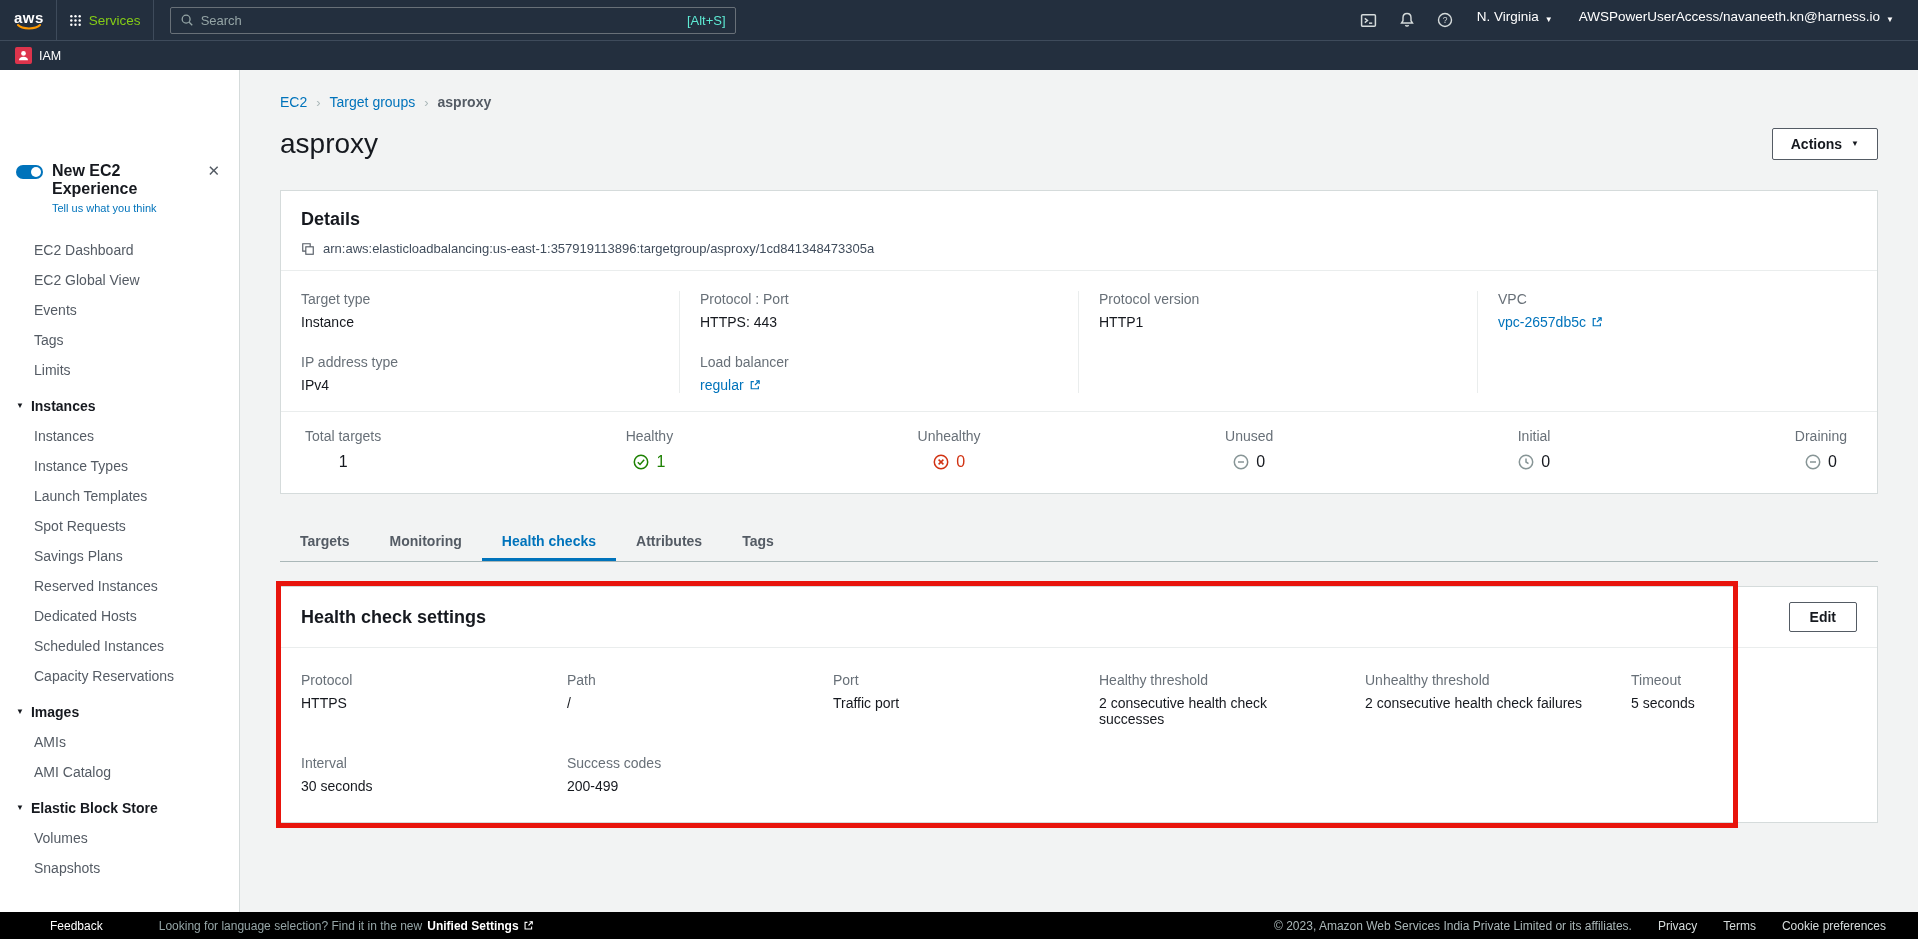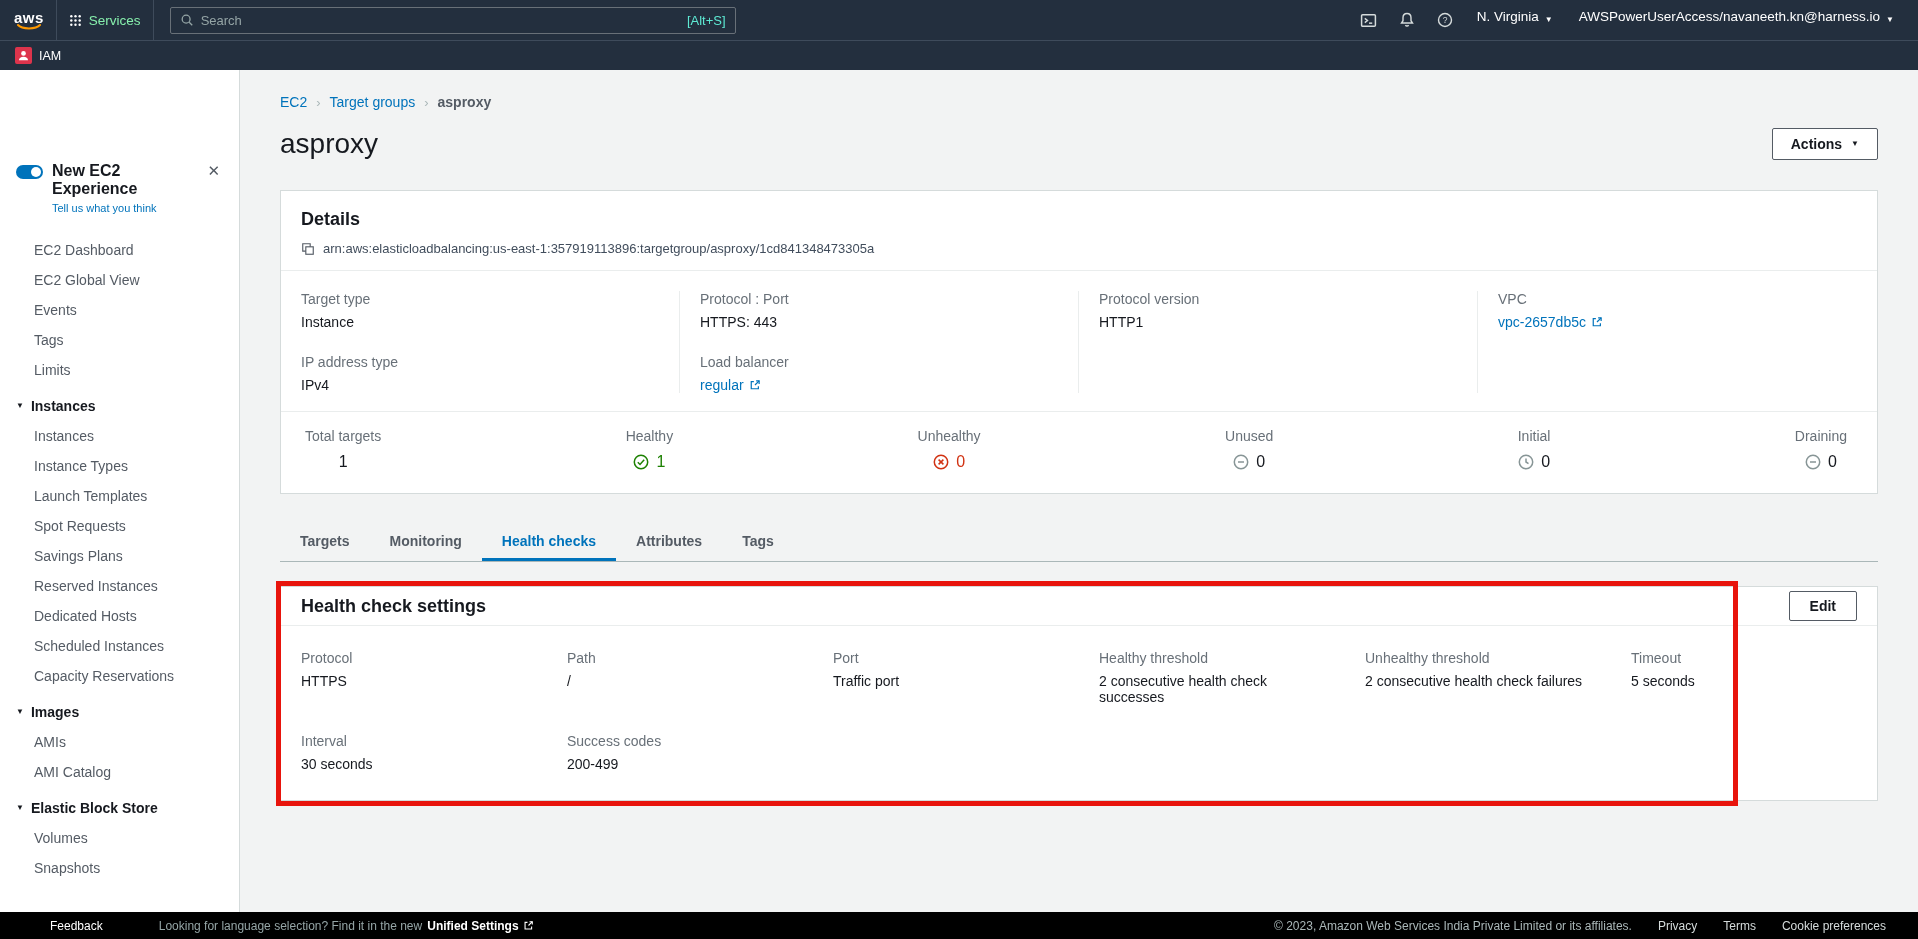--- a/index.html
+++ b/index.html
@@ -13,21 +13,21 @@
 
   
   .topnav {
     position: absolute; top: 0; left: 0; width: 100%; height: 40px;
     background: #232f3e; display: flex; align-items: center; padding: 0 14px; z-index: 30;
   }
   .logo { display: flex; flex-direction: column; align-items: center; margin-right: 12px; cursor: pointer; }
   .logo-text { color: #fff; font-weight: 700; font-size: 15px; line-height: 14px; letter-spacing: .5px; }
   .logo-smile { display: block; margin-top: -1px; }
   .services {
-    display: flex; align-items: center; gap: 7px; color: #86efac; font-size: 13.5px;
+    display: flex; align-items: center; gap: 7px; color: #84cc16; font-size: 13.5px;
     height: 40px; padding: 0 12px; border-left: 1px solid #3e4b5b; border-right: 1px solid #3e4b5b; cursor: pointer;
   }
   .searchwrap {
     margin-left: 16px; width: 566px; height: 27px; border: 1px solid #687078; border-radius: 2px;
     display: flex; align-items: center; padding: 0 9px; gap: 7px; background: #232f3e;
   }
   .searchwrap input { flex: 1; background: transparent; border: none; outline: none; color: #d5dbdb; font-size: 13px; font-family: inherit; }
   .searchwrap input::placeholder { color: #95a5a6; }
   .shortcut { color: #5eead4; font-size: 13px; }
   .nav-right { margin-left: auto; display: flex; align-items: center; gap: 6px; }
@@ -103,21 +103,21 @@
   .svalue.red { color: #d13212; }
 
   
   .tabs { display: flex; margin-top: 28px; border-bottom: 1px solid #aab7b8; }
   .tab { font-size: 14px; font-weight: 700; color: #545b64; padding: 11px 20px 12px 20px; cursor: pointer; }
   .tab.active { color: #0073bb; box-shadow: inset 0 -3px 0 #0073bb; }
 
   
   .health-wrap { position: relative; margin-top: 24px; }
   .health-card { background: #fff; border: 1px solid #d5dbdb; }
-  .hc-header { display: flex; align-items: center; padding: 4px 20px; border-bottom: 1px solid #eaeded; }
+  .hc-header { display: flex; align-items: center; padding: 15px 20px; border-bottom: 1px solid #eaeded; }
   .hc-title { font-size: 18px; font-weight: 700; }
   .edit-btn { margin-left: auto; padding: 6px 20px; }
   .hc-fields { display: grid; grid-template-columns: repeat(6, 1fr); padding: 24px 0 28px 0; row-gap: 28px; }
   .hc-field { padding: 0 20px; }
   .annotation {
     position: absolute; top: -5px; left: -4px; width: 1462px; height: calc(100% + 10px);
     border: 5px solid #e8140c; pointer-events: none; z-index: 6;
   }
 
   

